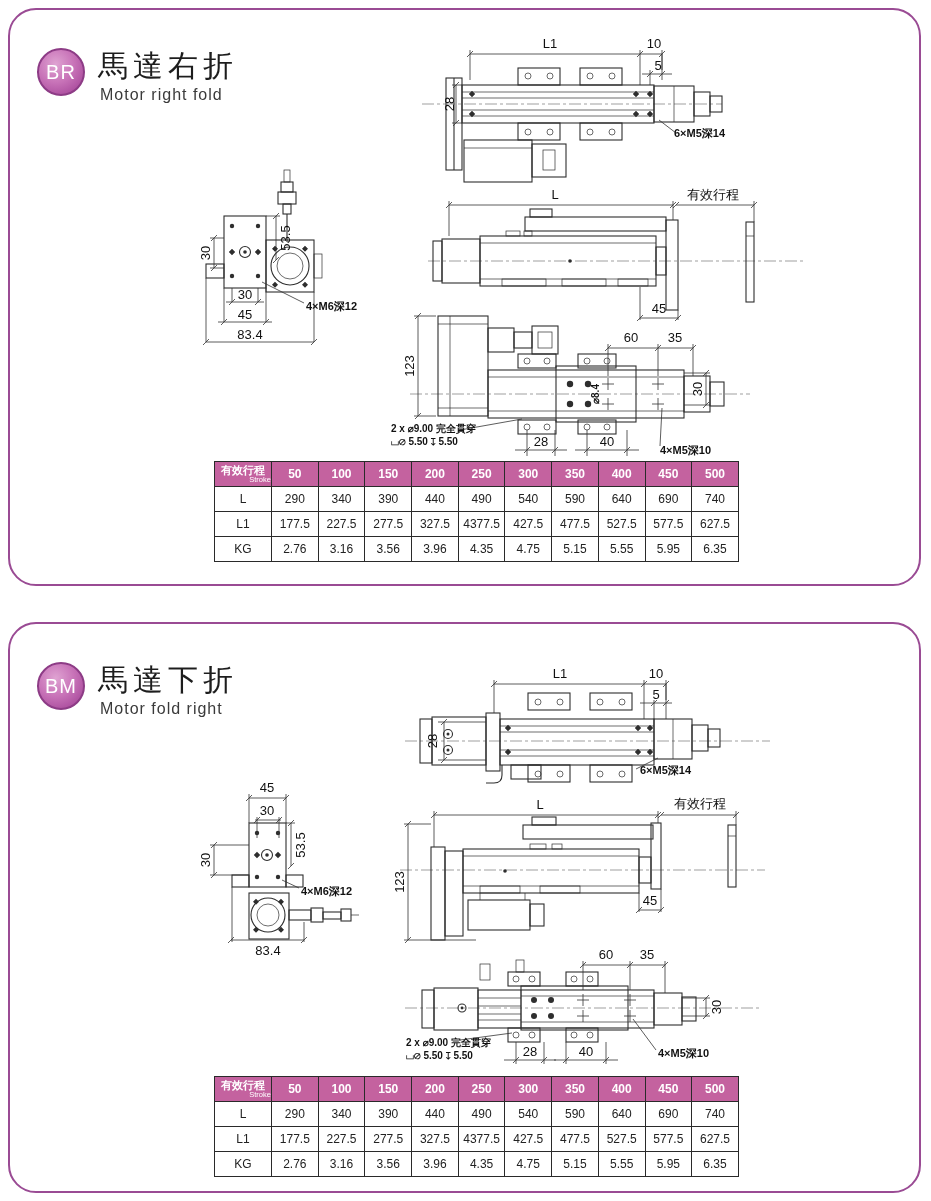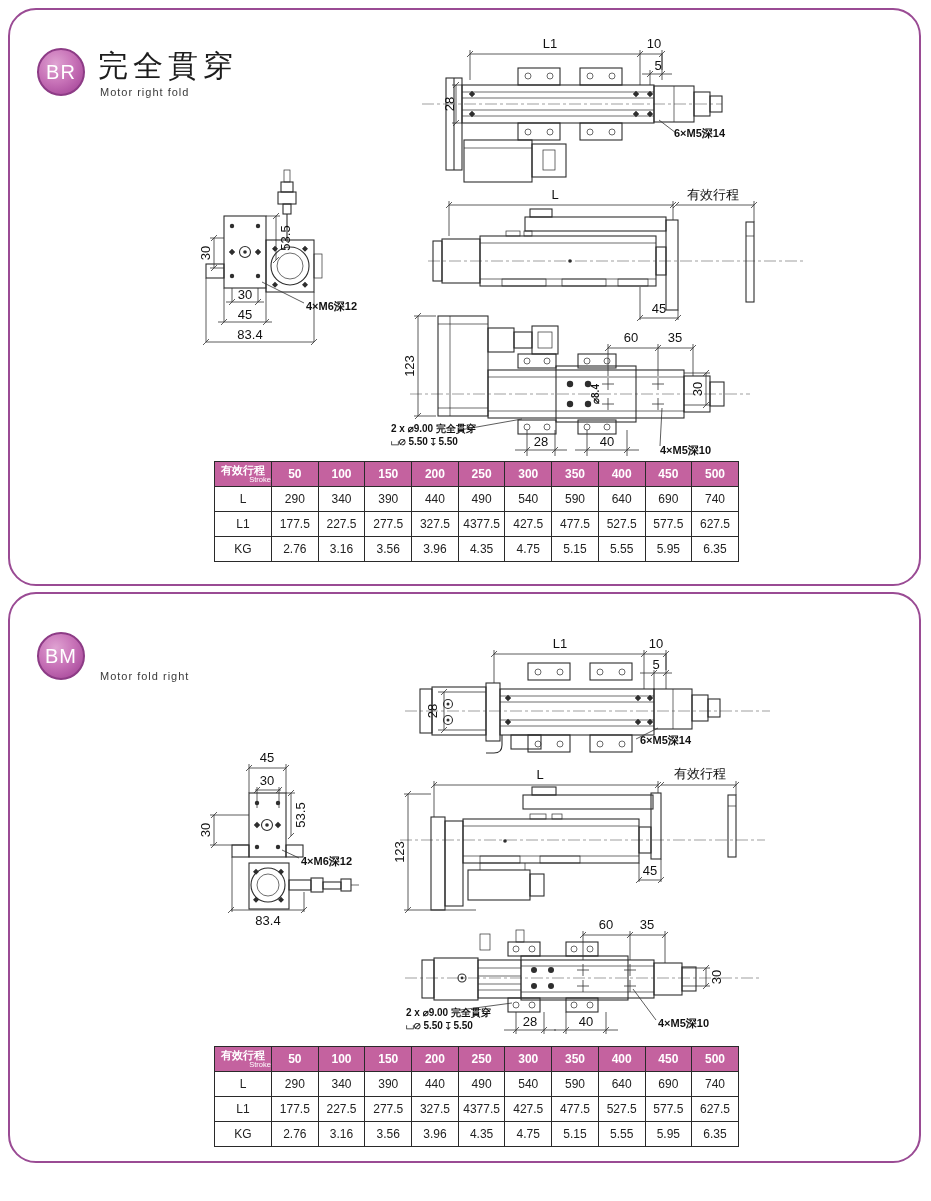--- a/index.html
+++ b/index.html
@@ -1,25 +1,25 @@
 <!DOCTYPE html>
 <html><head>
 <meta charset="utf-8">
 <style>
   html,body{margin:0;padding:0;background:#fff;}
   body{width:931px;height:1201px;position:relative;font-family:"Liberation Sans",sans-serif;}
   .panel{position:absolute;left:8px;width:913px;border:2px solid #9a4b94;border-radius:28px;background:#fff;box-sizing:border-box;overflow:hidden;}
   #panel-br{top:8px;height:578px;}
-  #panel-bm{top:592px;height:571px;}
+  #panel-bm{top:622px;height:571px;}
   .badge{position:absolute;left:27px;top:38px;width:48px;height:48px;border-radius:50%;
     background:radial-gradient(circle at 38% 32%, #dfa3d2 0%, #c873b8 45%, #ac4f9f 80%, #9c4392 100%);
     border:2px solid #8d3c86;color:#fff;display:flex;align-items:center;justify-content:center;
     font-size:20px;letter-spacing:1px;box-sizing:border-box;}
   .title-zh{position:absolute;left:88px;top:36px;font-size:30px;color:#1d1d1d;letter-spacing:5px;}
-  .title-en{position:absolute;left:90px;top:76px;font-size:11px;color:#3a3a3a;letter-spacing:1px;}
+  .title-en{position:absolute;left:90px;top:76px;font-size:16px;color:#3a3a3a;letter-spacing:1px;}
   .drawing{position:absolute;left:0;top:0;}
   
   .s{stroke:#2e2e2e;stroke-width:1.1;fill:none;}
   .s2{stroke:#2e2e2e;stroke-width:0.7;fill:none;}
   .sd{fill:#2e2e2e;stroke:none;}
   .cl{stroke:#777;stroke-width:0.7;fill:none;stroke-dasharray:12 3 3 3;}
   .dm{stroke:#333;stroke-width:0.8;fill:none;}
   .t{font:13px "Liberation Sans",sans-serif;fill:#111;}
   .tb{font:bold 11px "Liberation Sans",sans-serif;fill:#111;}
   .ts{font:bold 10px "Liberation Sans",sans-serif;fill:#111;}
@@ -31,21 +31,21 @@
   .spec-table col.c0{width:57px;}
   .spec-table col.cn{width:46.7px;}
   .hm{font-size:11px;line-height:11px;}
   .hs{font-size:7.5px;line-height:8px;font-weight:normal;margin-left:34px;}
 </style>
 </head>
 <body>
 
 <div class="panel" id="panel-br">
   <div class="badge">BR</div>
-  <div class="title-zh">完全貫穿</div>
+  <div class="title-zh">馬達右折</div>
   <div class="title-en">Motor right fold</div>
 
   <svg class="drawing" width="913" height="574" viewBox="0 0 913 574">
 
     <g>
       <path class="cl" d="M412,94 H712"></path>
       <rect class="s" x="436" y="68" width="16" height="92"></rect>
         <line class="s" x1="444" y1="68" x2="444" y2="160"></line>
       <rect class="s" x="452" y="75" width="192" height="38"></rect>
       <path class="s2" d="M452,82 H644 M452,88 H644 M452,100 H644 M452,106 H644"></path>
@@ -264,20 +264,21 @@
           <td>5.55</td>
       <td>5.95</td>
           <td>6.35</td>
     </tr>
   </tbody>
     </table>
 </div>
 
 <div class="panel" id="panel-bm">
   <div class="badge">BM</div>
+  <div class="title-zh">馬達下折</div>
   <div class="title-en">Motor fold right</div>
 
   <svg class="drawing" width="913" height="567" viewBox="0 0 913 567">
 
     <g>
       <path class="cl" d="M395,117 H760"></path>
       <rect class="s" x="410" y="95" width="12" height="44"></rect>
         <rect class="s" x="422" y="93" width="54" height="48"></rect>
       <circle class="s" cx="438" cy="110" r="4.5"></circle>
         <circle class="sd" cx="438" cy="110" r="1.5"></circle>

